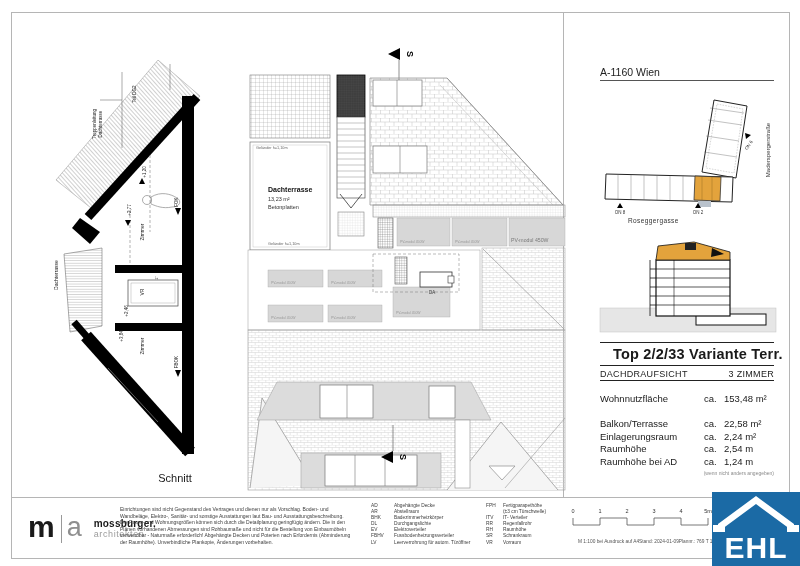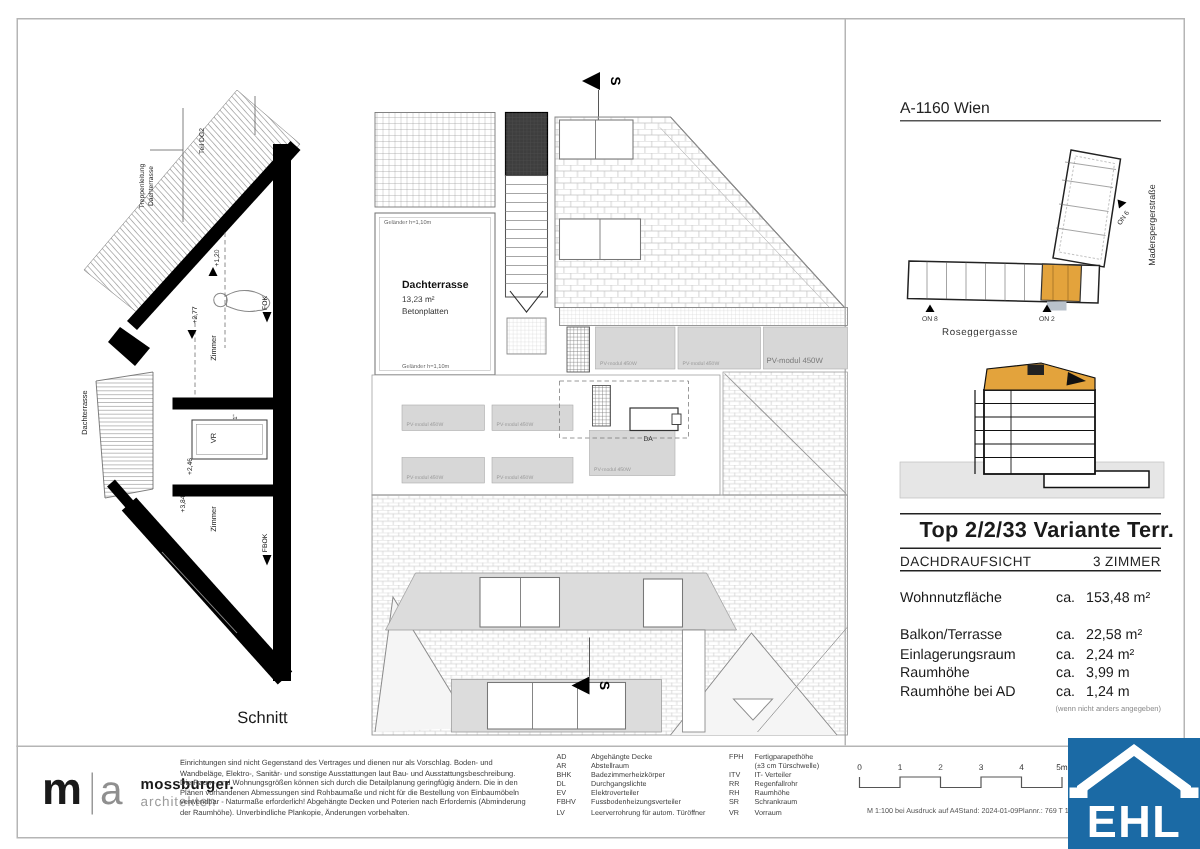--- a/index.html
+++ b/index.html
@@ -273,21 +273,21 @@
       <span class="val">22,58 m²</span>
     </div>
     <div class="row">
       <span class="lab">Einlagerungsraum</span>
       <span class="ca">ca.</span>
       <span class="val">2,24 m²</span>
     </div>
     <div class="row">
       <span class="lab">Raumhöhe</span>
       <span class="ca">ca.</span>
-      <span class="val">3,99 m</span>
+      <span class="val">2,54 m</span>
     </div>
     <div class="row">
       <span class="lab">Raumhöhe bei AD</span>
       <span class="ca">ca.</span>
       <span class="val">1,24 m</span>
     </div>
     <div class="note">(wenn nicht anders angegeben)</div>
   </div>
 
   <div class="abs ma-logo">

